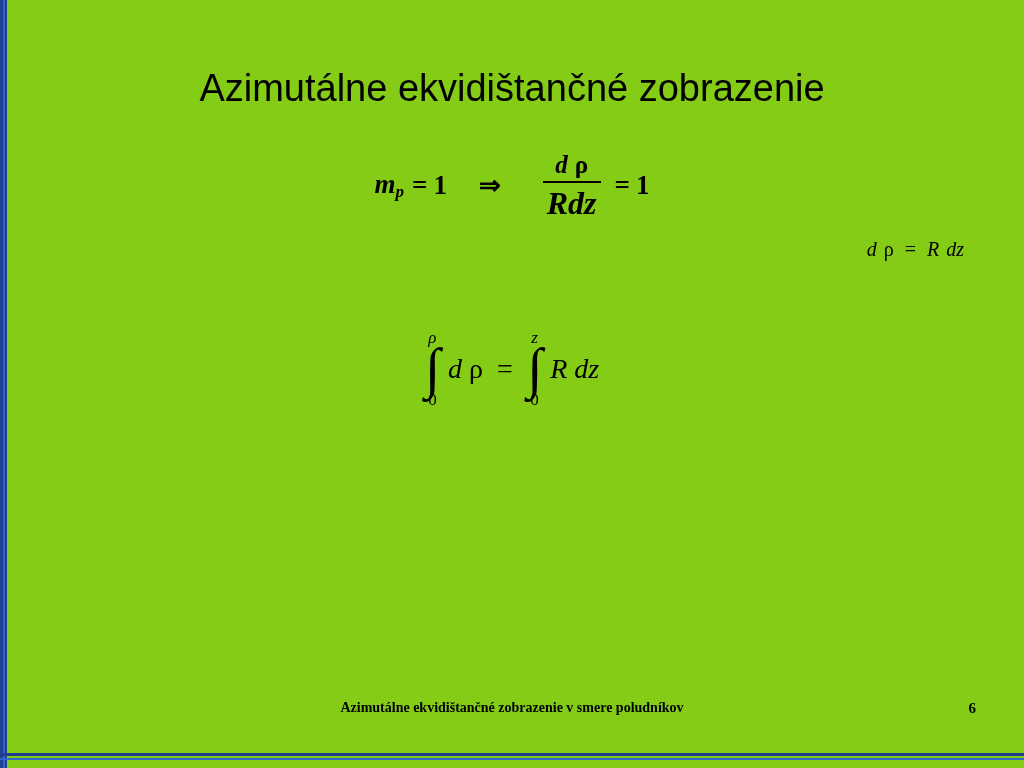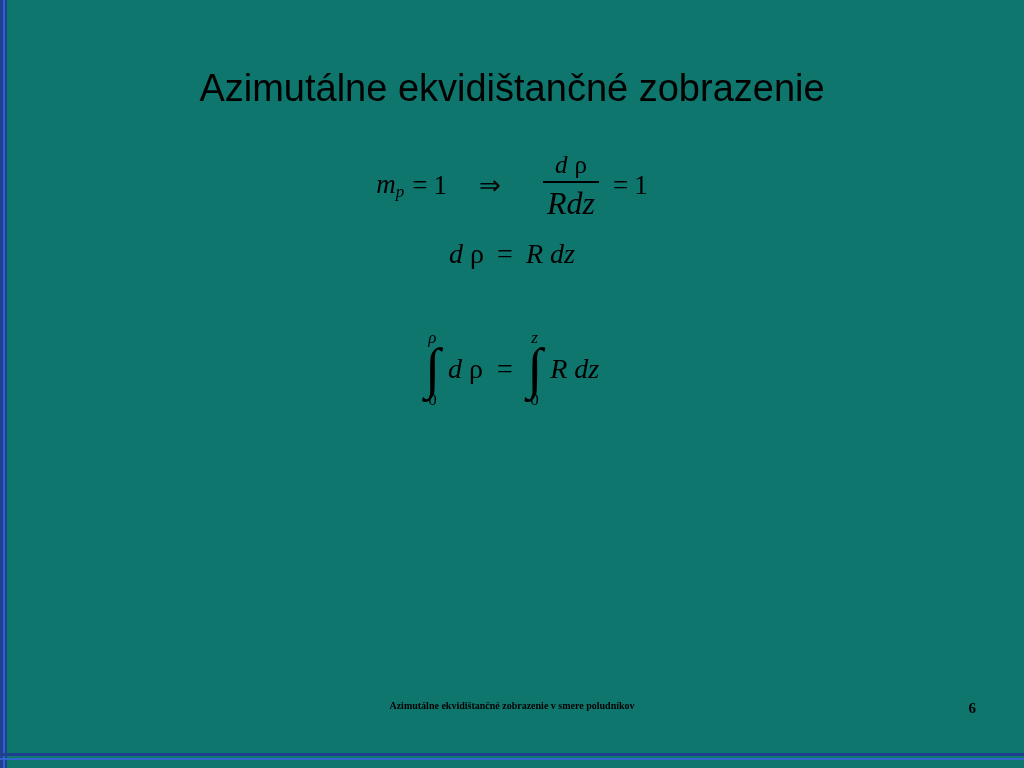--- a/index.html
+++ b/index.html
@@ -10,21 +10,21 @@
     width: 1024px;
     height: 768px;
     background: #ffffff;
     font-family: "Liberation Sans", sans-serif;
     overflow: hidden;
   }
   .slide {
     position: relative;
     width: 1024px;
     height: 768px;
-    background: #0f766e;
+    background: #84cc16;
     box-sizing: border-box;
   }
   .left-bar {
     position: absolute;
     left: 0;
     top: 0;
     width: 7px;
     height: 768px;
     background: #1f3f8f;
   }
@@ -82,20 +82,21 @@
     position: relative;
     height: 70px;
     text-align: center;
     font-size: 27px;
   }
   .eq1-wrap {
     display: inline-flex;
     align-items: center;
     justify-content: center;
     gap: 0;
+    font-weight: bold;
   }
   .mp {
     font-style: italic;
     font-size: 27px;
     position: relative;
     padding-right: 2px;
   }
   .mp sub {
     font-size: 17px;
     font-style: italic;
@@ -140,22 +141,22 @@
   }
   .rho {
     font-style: normal;
     font-family: "Liberation Serif", serif;
   }
 
   
   .eq2 {
     position: relative;
     height: 72px;
-    text-align: center;
-    font-size: 28px;
+    text-align: right;
+    font-size: 20px;
     font-style: italic;
     padding-top: 18px;
   }
   .eq2 .eq-sign {
     font-style: normal;
   }
 
   
   .eq3 {
     position: relative;
@@ -207,21 +208,21 @@
   }
 
   .footer-text {
     position: absolute;
     left: 0;
     top: 700px;
     width: 1024px;
     text-align: center;
     font-family: "Liberation Serif", serif;
     font-weight: bold;
-    font-size: 10px;
+    font-size: 14px;
     color: #000000;
   }
   .page-number {
     position: absolute;
     right: 48px;
     top: 700px;
     font-family: "Liberation Serif", serif;
     font-weight: bold;
     font-size: 15px;
     color: #000000;

